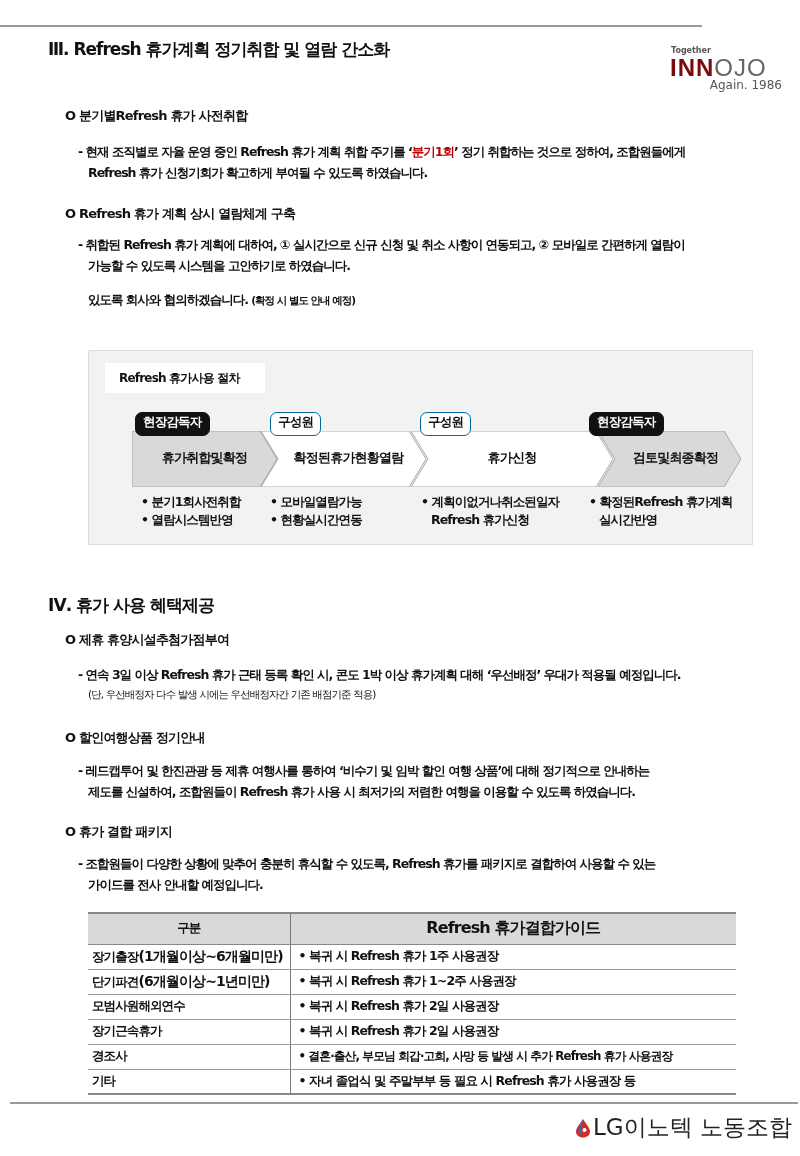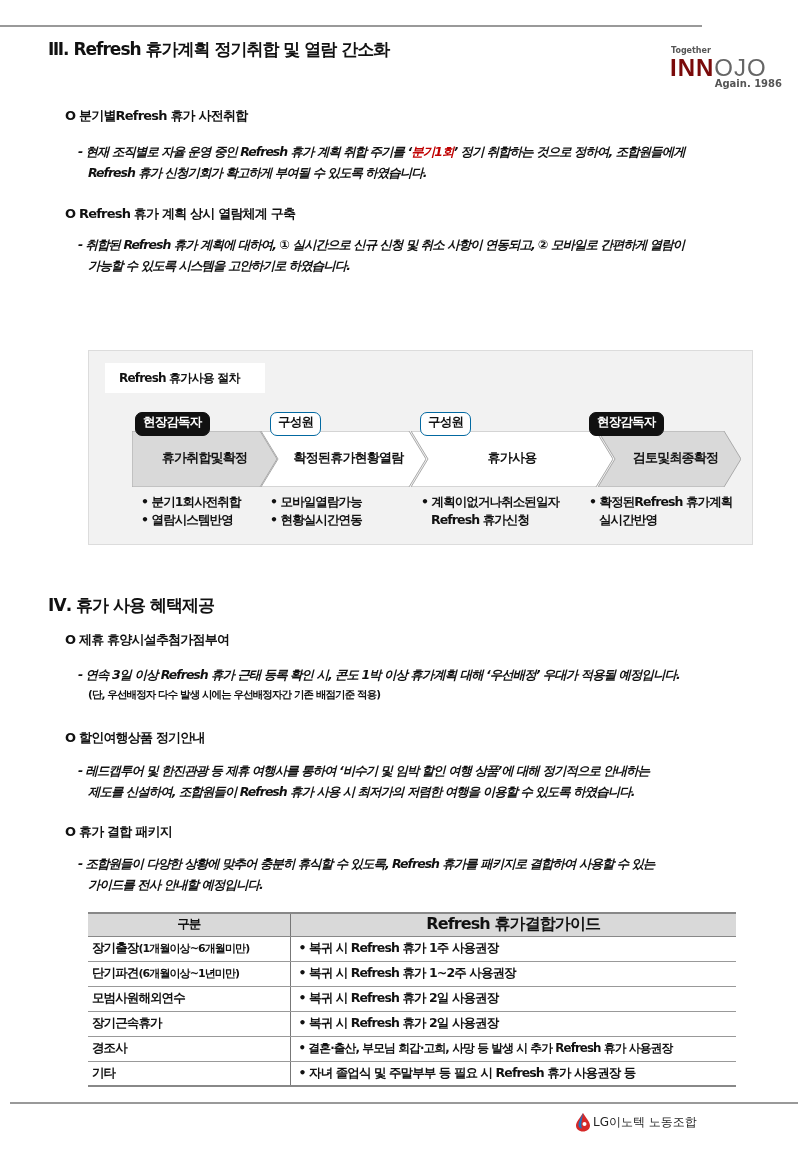--- a/index.html
+++ b/index.html
@@ -4,55 +4,55 @@
 <style>
   * { box-sizing: border-box; margin: 0; padding: 0; }
   html, body { width: 800px; height: 1156px; background: #ffffff; overflow: hidden; }
   body { position: relative; font-family: "DejaVu Sans", "Liberation Sans", sans-serif; color: #111; letter-spacing: -0.6px; }
 
   .logo { position: absolute; right: 12px; top: 4px; width: 160px; height: 44px; margin-top: 40px; }
   .logo .together { position: absolute; left: 43px; top: 2px; font-size: 8px; font-weight: bold; color: #555; letter-spacing: 0; }
   .logo .word { position: absolute; left: 42px; top: 12px; font-family: "Liberation Sans", sans-serif; font-size: 24px; font-weight: bold; letter-spacing: 1px; line-height: 24px; }
   .logo .word .red { color: #7a0a0a; }
   .logo .word .gray { color: #666; font-weight: normal; }
-  .logo .again { position: absolute; right: 6px; top: 34px; font-size: 10px; font-weight: bold; color: #555; letter-spacing: 0; }
+  .logo .again { position: absolute; right: 6px; top: 34px; font-size: 12px; font-weight: normal; color: #555; letter-spacing: 0; }
 
   .top-rule { position: absolute; left: 0; top: 25px; width: 702px; height: 2px; background: #999; }
 
   .h-section { position: absolute; left: 48px; font-size: 17px; font-weight: bold; letter-spacing: -1px; }
   .h-sub { position: absolute; left: 65px; font-size: 13px; font-weight: bold; letter-spacing: -0.8px; }
-  .para { position: absolute; left: 78px; width: 690px; font-size: 12.5px; font-weight: bold; line-height: 21px; letter-spacing: -1px; font-style: italic; }
+  .para { position: absolute; left: 78px; width: 690px; font-size: 12.5px; font-weight: bold; line-height: 21px; letter-spacing: -1px; }
   .para .indent { display: block; padding-left: 10px; }
   .para .small { font-size: 10.5px; }
   .hl { color: #c00000; }
-  .note { position: absolute; left: 88px; font-size: 10.5px; font-weight: bold; letter-spacing: -0.9px; }
+  .note { position: absolute; left: 88px; font-size: 10.5px; font-weight: normal; letter-spacing: -0.9px; }
 
   
   .process { position: absolute; left: 88px; top: 350px; width: 665px; height: 195px; background: #f2f2f2; border: 1px solid #dcdcdc; }
   .process .ptitle { position: absolute; left: 16px; top: 12px; width: 160px; height: 30px; background: #fff; font-size: 12px; font-weight: bold; line-height: 30px; padding-left: 14px; letter-spacing: -0.8px; }
   .chev { position: absolute; top: 80px; height: 56px; font-family: Liberation Mono, monospace; }
   .chev svg { position: absolute; left: 0; top: 0; }
   .chev .lbl { position: absolute; left: 0; top: 0; width: 100%; height: 56px; line-height: 56px; text-align: center; font-size: 13px; font-weight: bold; letter-spacing: -0.8px; }
   .role { position: absolute; top: 61px; height: 24px; line-height: 18px; font-size: 12.5px; font-weight: bold; padding: 0 7px; border-radius: 7px; letter-spacing: -0.8px; margin-left: 20px; }
   .role.dark { background: #111; color: #fff; border: 1px solid #111; }
   .role.light { background: #fff; color: #111; border: 1px solid #0369a1; }
   .bul { position: absolute; top: 142px; font-size: 12.5px; font-weight: bold; line-height: 18px; letter-spacing: -0.9px; }
 
   
   .tbl { position: absolute; left: 88px; top: 912px; width: 648px; border-collapse: collapse; font-size: 12.5px; font-weight: bold; letter-spacing: -0.9px; }
-  .tbl th { background: #d9d9d9; height: 23px; font-weight: bold; text-align: center; border-top: 2px solid #888; border-bottom: 1px solid #888; }
+  .tbl th { background: #d9d9d9; height: 31px; font-weight: bold; text-align: center; border-top: 2px solid #888; border-bottom: 1px solid #888; }
   .tbl td { height: 25px; padding-left: 4px; border-bottom: 1px solid #999; }
   .tbl th:first-child, .tbl td:first-child { width: 202px; border-right: 1px solid #777; }
   .tbl td:last-child { padding-left: 8px; }
-  .tbl .sm { font-size: 11px; }
+  .tbl .sm { font-size: 14px; }
   .tbl .ref { font-size: 16px; }
   .tbl tr:last-child td { border-bottom: 2px solid #888; }
 
   .bottom-rule { position: absolute; left: 10px; top: 1102px; width: 788px; height: 2px; background: #999; }
-  .footer { position: absolute; left: 575px; top: 1112px; font-size: 12px; color: #222; letter-spacing: 0; display: flex; align-items: center; }
+  .footer { position: absolute; left: 575px; top: 1112px; font-size: 23px; color: #222; letter-spacing: 0; display: flex; align-items: center; }
   .footer svg { margin-right: 2px; }
 </style>
 </head>
 <body>
 
 <div class="logo">
   <span class="together">Together</span>
   <span class="word"><span class="red">INN</span><span class="gray">OJO</span></span>
   <span class="again">Again. 1986</span>
 </div>
@@ -65,20 +65,21 @@
   <span>- 현재 조직별로 자율 운영 중인 Refresh 휴가 계획 취합 주기를 ‘</span><span class="hl">분기1회</span><span>’ 정기 취합하는 것으로 정하여, 조합원들에게</span>
   <span class="indent">Refresh 휴가 신청기회가 확고하게 부여될 수 있도록 하였습니다.</span>
 </div>
 
 <div class="h-sub" style="top:205px">O Refresh 휴가 계획 상시 열람체계 구축</div>
 <div class="para" style="top:234px">
   <span>- 취합된 Refresh 휴가 계획에 대하여, ① 실시간으로 신규 신청 및 취소 사항이 연동되고, ② 모바일로 간편하게 열람이</span>
   <span class="indent">가능할 수 있도록 시스템을 고안하기로 하였습니다.</span>
 </div>
 <div class="para" style="top:289px">
+  <span class="indent"><span>있도록 회사와 협의하겠습니다.</span> <span class="small">(확정 시 별도 안내 예정)</span></span>
 </div>
 
 <div class="process">
   <div class="ptitle">Refresh 휴가사용 절차</div>
 
   <div class="chev" style="left:43px;width:145px">
     <svg width="145" height="56">
         <polygon points="0,0 128,0 145,28 128,56 0,56" fill="#d9d9d9" stroke="#aaa" stroke-width="1"></polygon>
       </svg>
     <div class="lbl">휴가취합및확정</div>
@@ -88,21 +89,21 @@
     <svg width="165" height="56">
         <polygon points="0,0 148,0 165,28 148,56 0,56 17,28" fill="#fff" stroke="#aaa" stroke-width="1"></polygon>
       </svg>
     <div class="lbl" style="padding-left:10px">확정된휴가현황열람</div>
   </div>
 
   <div class="chev" style="left:322px;width:202px">
     <svg width="202" height="56">
         <polygon points="0,0 185,0 202,28 185,56 0,56 17,28" fill="#fff" stroke="#aaa" stroke-width="1"></polygon>
       </svg>
-    <div class="lbl">휴가사용</div>
+    <div class="lbl">휴가신청</div>
   </div>
 
   <div class="chev" style="left:509px;width:143px">
     <svg width="143" height="56">
         <polygon points="0,0 126,0 143,28 126,56 0,56 17,28" fill="#d9d9d9" stroke="#aaa" stroke-width="1"></polygon>
       </svg>
     <div class="lbl" style="padding-left:12px">검토및최종확정</div>
   </div>
 
   <div class="role dark" style="left:26px">현장감독자</div>

